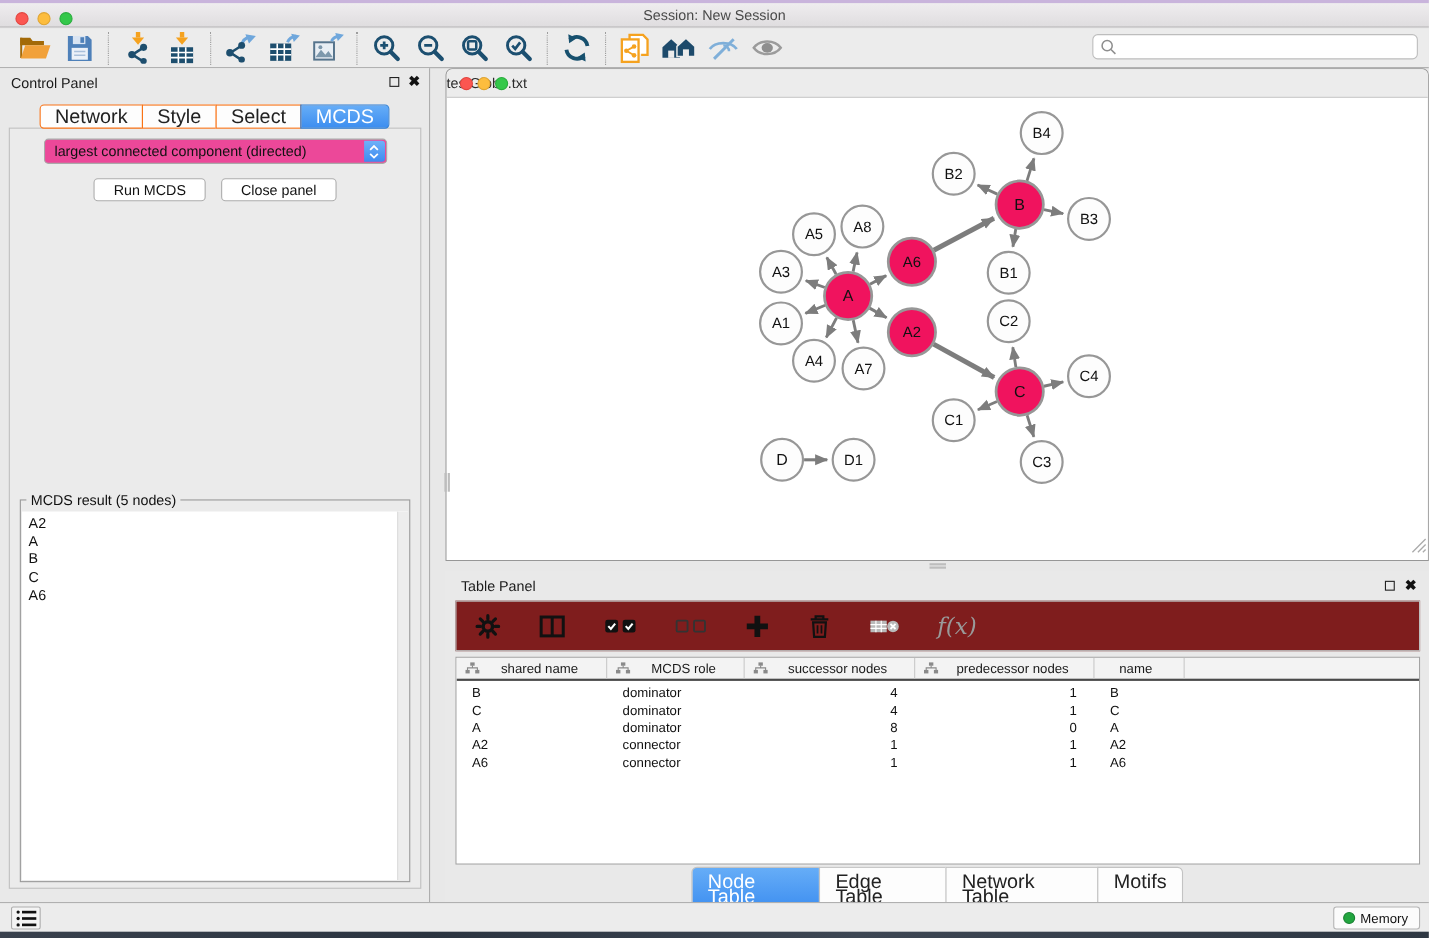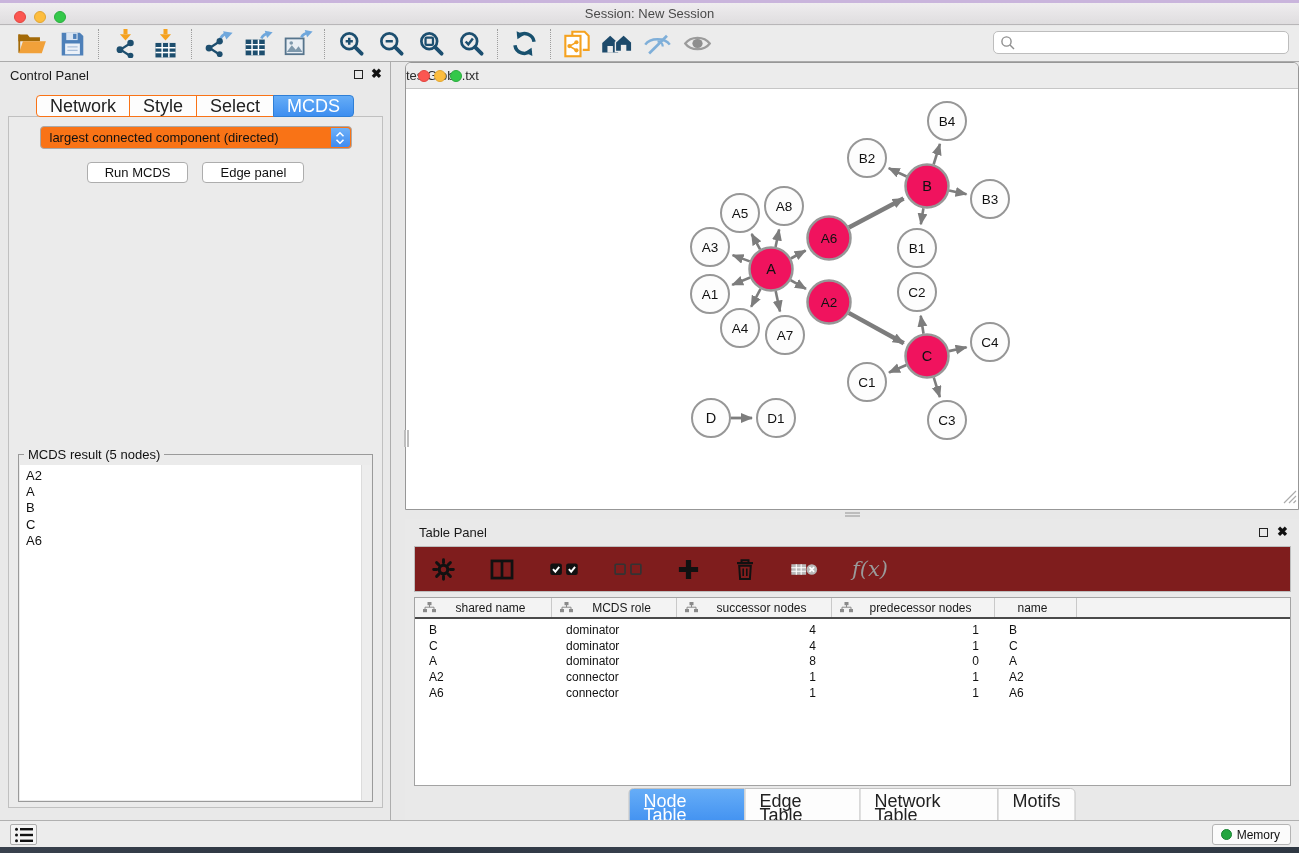--- a/index.html
+++ b/index.html
@@ -41,21 +41,21 @@
   .cp-tabs { position:absolute; left:0; top:33px; width:100%; display:flex; justify-content:center; z-index:2; }
   .seg-tab { background:#FDFDFD; border:1px solid #f97316; margin-left:-1px; font-size:18px; color:#222;
     padding:3px 13px; line-height:14px; cursor:default; }
   .seg-tab:first-child { border-radius:4px 0 0 4px; margin-left:0; }
   .seg-tab:last-child { border-radius:0 4px 4px 0; }
   .seg-tab.active { background:linear-gradient(#66ADF7,#3D8EF0); border-color:#2F7FD6; color:#fff; }
 
   .cp-content { position:absolute; left:8px; right:7px; top:54px; bottom:12px;
     background:#EBEBEB; border:1px solid #C0C0C0; }
   .opt-label { text-align:center; margin-top:18px; font-size:13px; color:#111; }
-  .dropdown { position:relative; width:312px; height:23px; margin:9px auto 0; background:#f97316;
+  .dropdown { position:relative; width:312px; height:23px; margin:9px auto 0; background:#ec4899;
     border:1px solid #A9A9A9; border-radius:4px; }
   .dropdown .dd-value { font-size:13px; color:#111; line-height:21px; padding-left:9px; white-space:nowrap; }
   .dd-stepper { position:absolute; right:1px; top:1px; bottom:1px; width:19px; border-radius:0 3px 3px 0;
     background:linear-gradient(#6FB1F8,#3E8BF0); display:flex; align-items:center; justify-content:center; }
   .btn-row { display:flex; justify-content:center; gap:14px; margin-top:13px; }
   .mac-btn { background:#fff; border:1px solid #ADADAD; border-radius:4px; font-size:13px; color:#111;
     padding:2px 17px; height:21px; font-family:"Liberation Sans",sans-serif; cursor:default; }
 
   .groupbox { position:absolute; left:9px; right:9px; top:337px; bottom:5px; border:1px solid #9A9A9A; }
   .gb-legend { position:absolute; top:-8px; left:5px; background:#EBEBEB; padding:0 4px; font-size:13px; color:#111; }
@@ -287,21 +287,21 @@
       <div class="dd-value">largest connected component (directed)</div>
       <div class="dd-stepper">
         <svg width="10" height="14" viewBox="0 0 10 14">
             <path d="M1.5 5.2L5 1.8l3.5 3.4" fill="none" stroke="#fff" stroke-width="1.6"></path>
             <path d="M1.5 8.8L5 12.2l3.5-3.4" fill="none" stroke="#fff" stroke-width="1.6"></path>
           </svg>
       </div>
     </div>
     <div class="btn-row">
       <button class="mac-btn">Run MCDS</button>
-      <button class="mac-btn">Edge panel</button>
+      <button class="mac-btn">Close panel</button>
     </div>
     <div class="groupbox">
       <span class="gb-legend">MCDS result (5 nodes)</span>
       <div class="listbox">
         <div class="list-pad" id="mcds-list">
             <div class="list-item">A2</div>
             <div class="list-item">A</div>
             <div class="list-item">B</div>
             <div class="list-item">C</div>
             <div class="list-item">A6</div>

